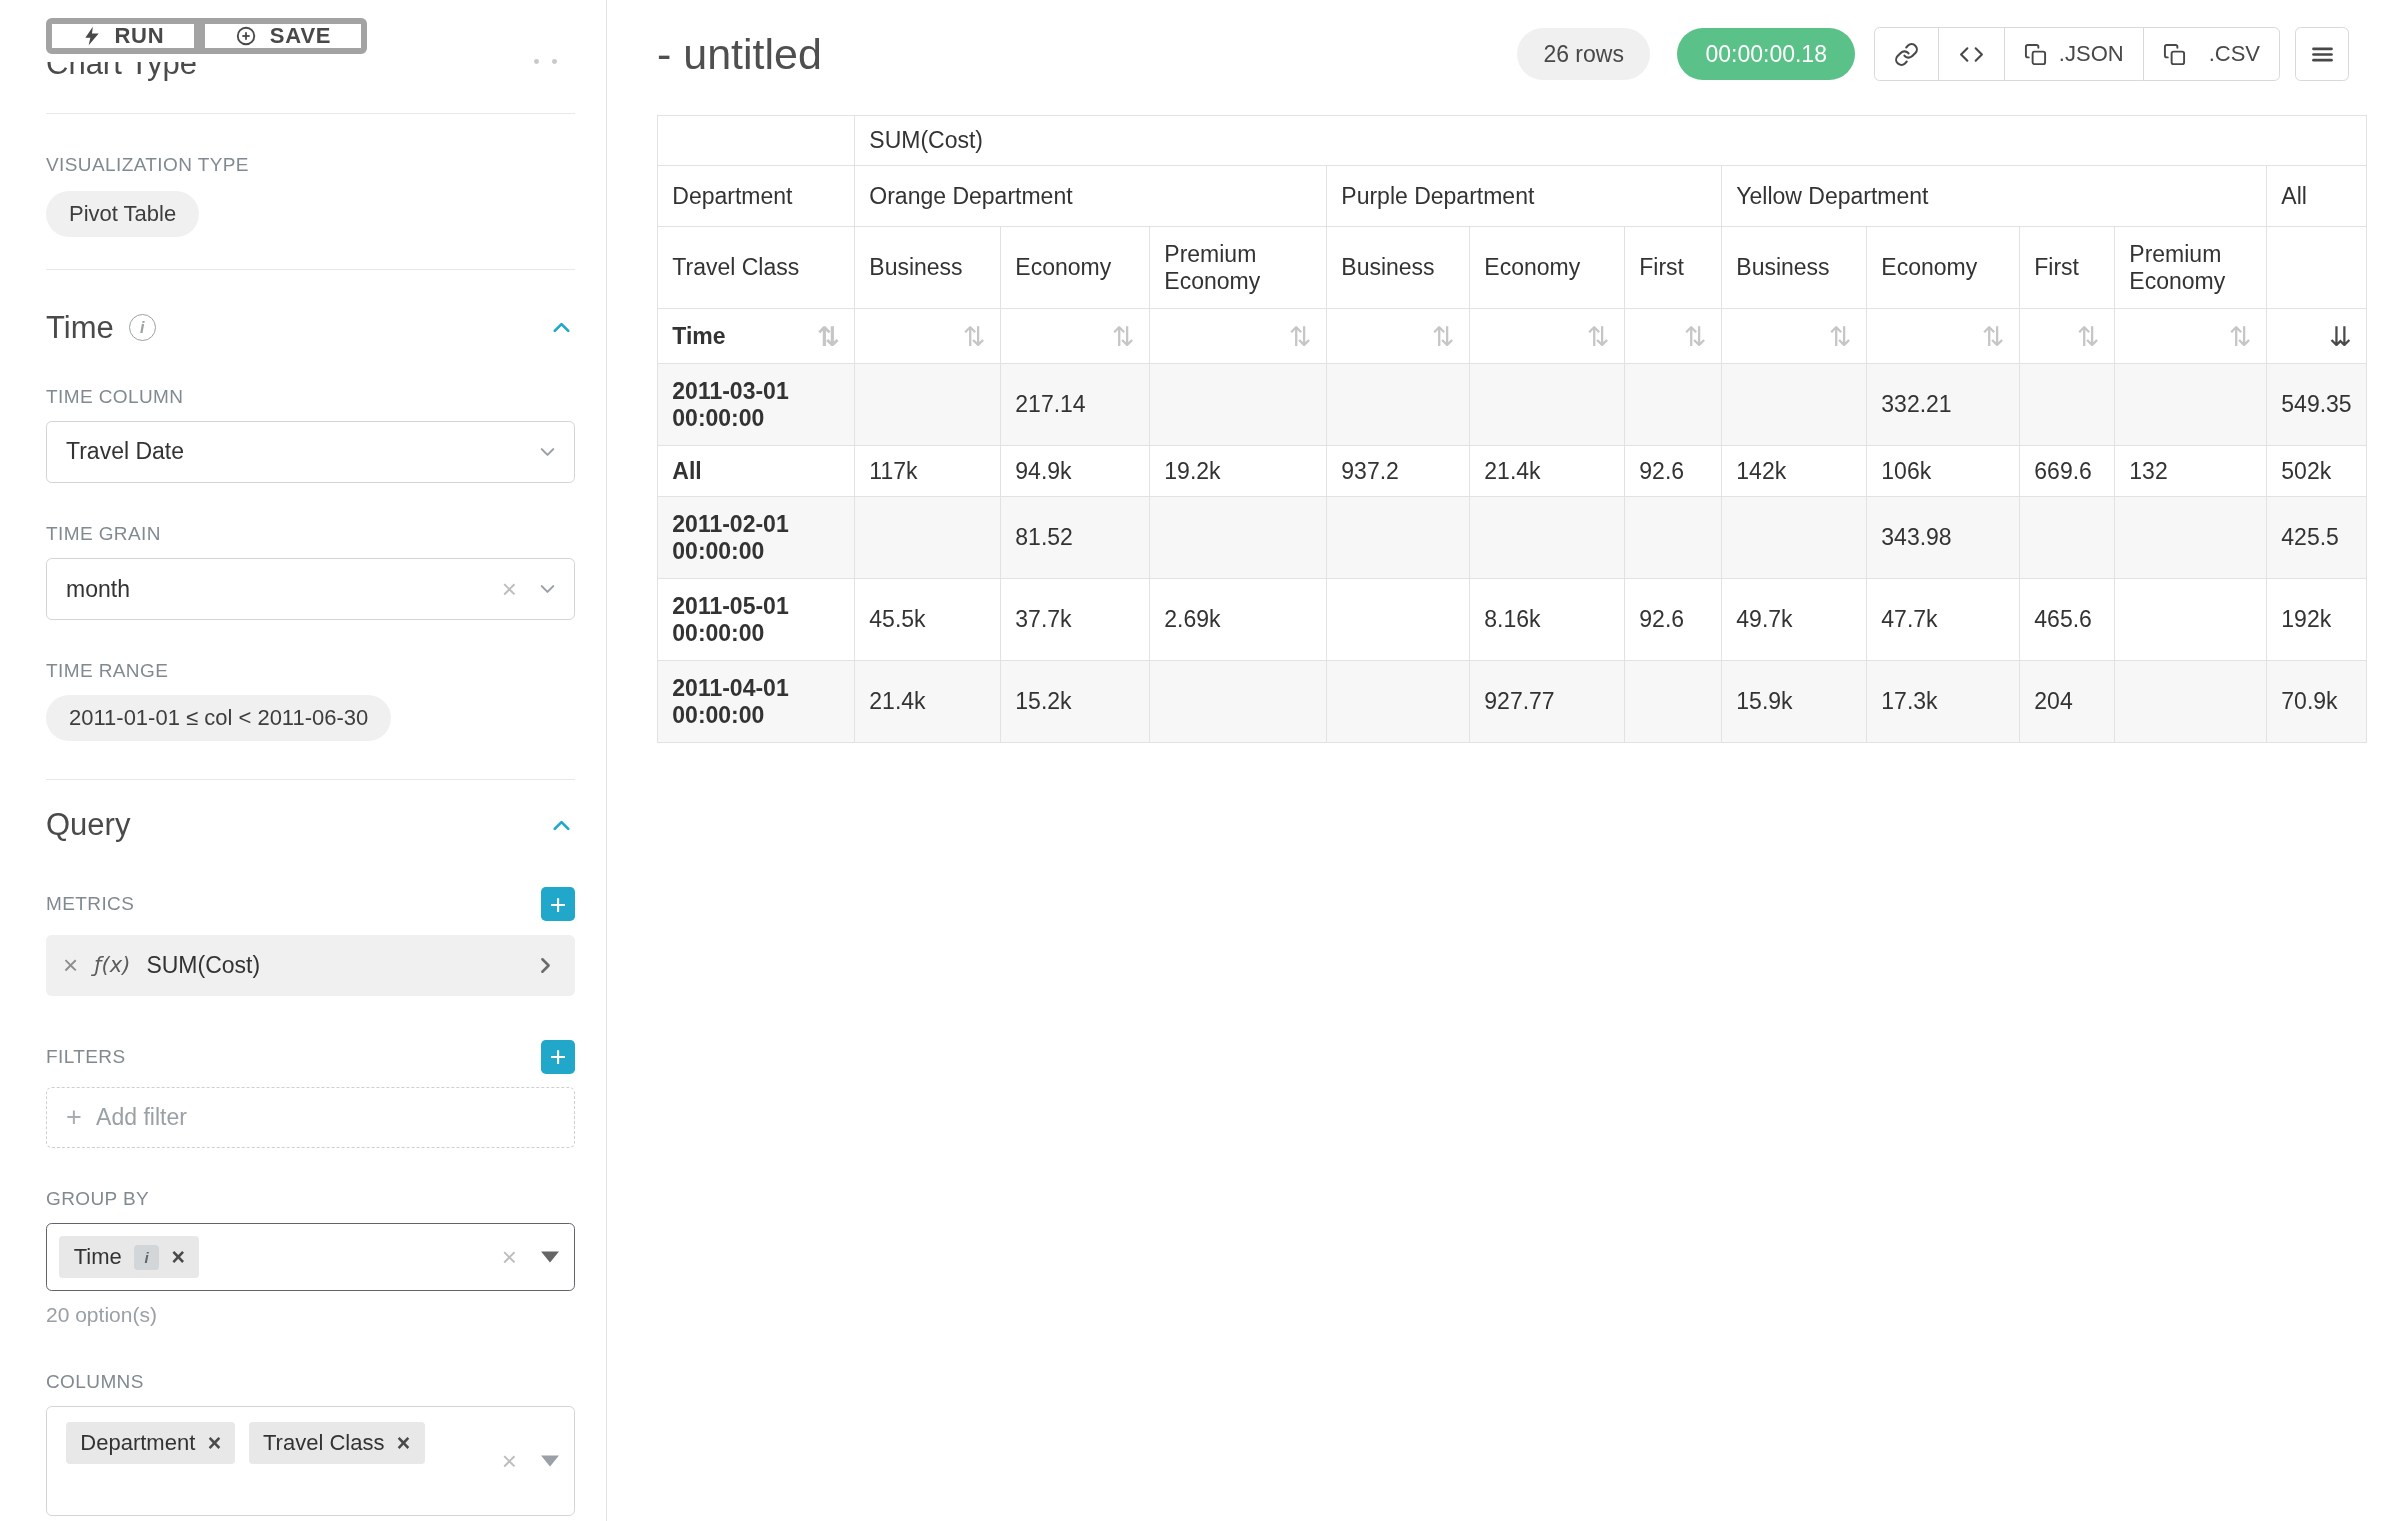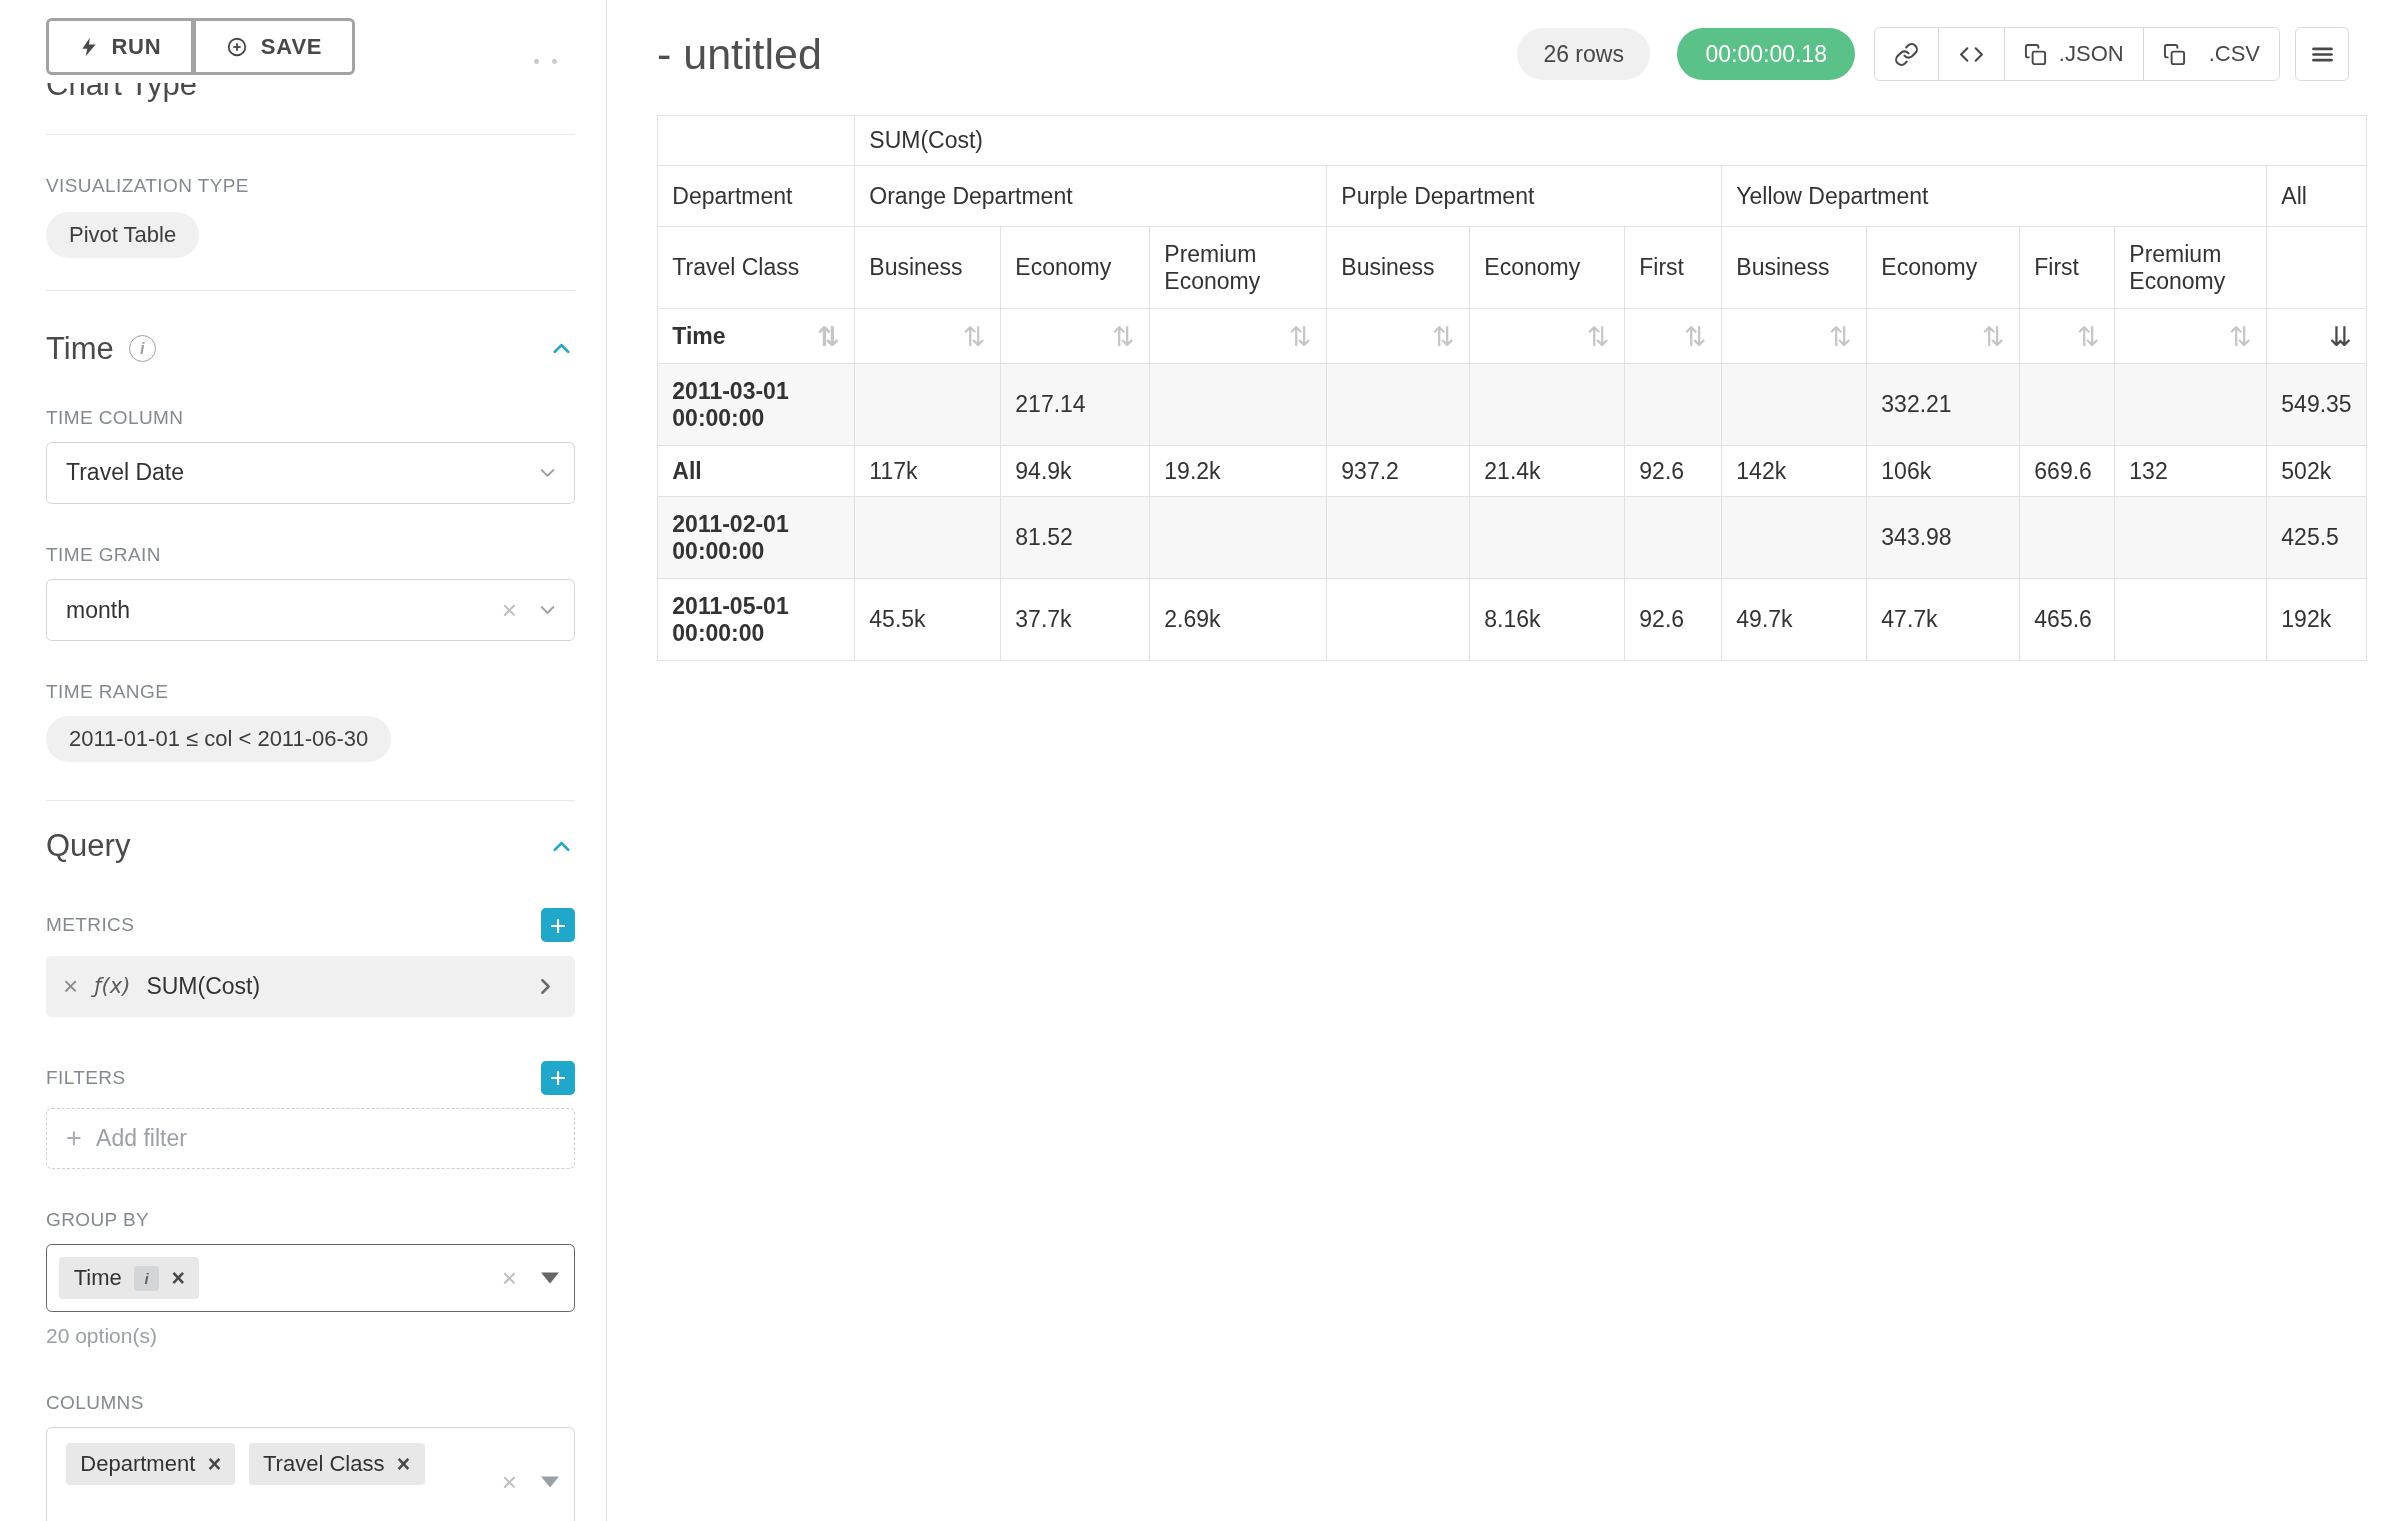--- a/index.html
+++ b/index.html
@@ -13,21 +13,21 @@
 
   
   .sidebar {
     width:607px; min-width:607px; height:1522px;
     border-right:1px solid #e3e3e3;
     padding:0 31px 0 46px; position:relative; overflow:hidden;
   }
   .action-buttons { display:flex; margin-top:18px; }
   .btn-outline {
     display:flex; align-items:center; justify-content:center; gap:12.4px;
-    height:57px; padding:0 30px; border:3px solid #a3a3a3; background:#fff;
+    height:36px; padding:0 30px; border:6px solid #a3a3a3; background:#fff;
     font-family:inherit; font-size:22px; font-weight:600; letter-spacing:0.8px; color:#484848;
     cursor:pointer;
   }
   .btn-outline.first { border-radius:5.7px 0 0 5.7px; }
   .btn-outline.last  { border-radius:0 5.7px 5.7px 0; margin-left:-1px; }
   .clip-dots { position:absolute; top:59px; right:49px; display:flex; gap:13.3px; }
   .clip-dots i { width:4.8px; height:4.8px; border-radius:50%; background:#c9c9c9; }
   .clip-heading { height:36px; overflow:hidden; margin-top:7.6px; }
   .clip-heading h2 { font-size:31px; font-weight:500; color:#4a4a4a; margin:-16px 0 0 0; }
   .divider { border:none; border-top:1px solid #e8e8e8; margin:15px 0 0 0; }
@@ -439,19 +439,33 @@
               <td>2.69k</td>
               <td></td>
               <td>8.16k</td>
               <td>92.6</td>
               <td>49.7k</td>
               <td>47.7k</td>
               <td>465.6</td>
               <td></td>
               <td>192k</td>
             </tr>
+            <tr>
+              <td class="rowhead">2011-04-01 00:00:00</td>
+              <td>21.4k</td>
+              <td>15.2k</td>
+              <td></td>
+              <td></td>
+              <td>927.77</td>
+              <td></td>
+              <td>15.9k</td>
+              <td>17.3k</td>
+              <td>204</td>
+              <td></td>
+              <td>70.9k</td>
+            </tr>
           </tbody>
       </table>
     </div>
 
   </main>
 </div>
 
 
 </body></html>

